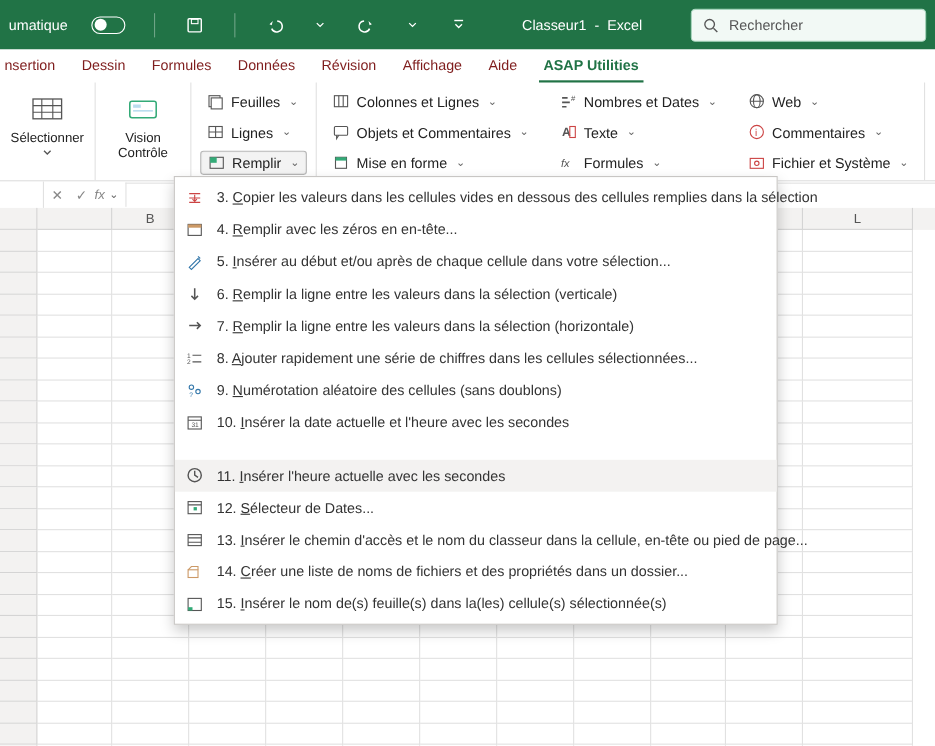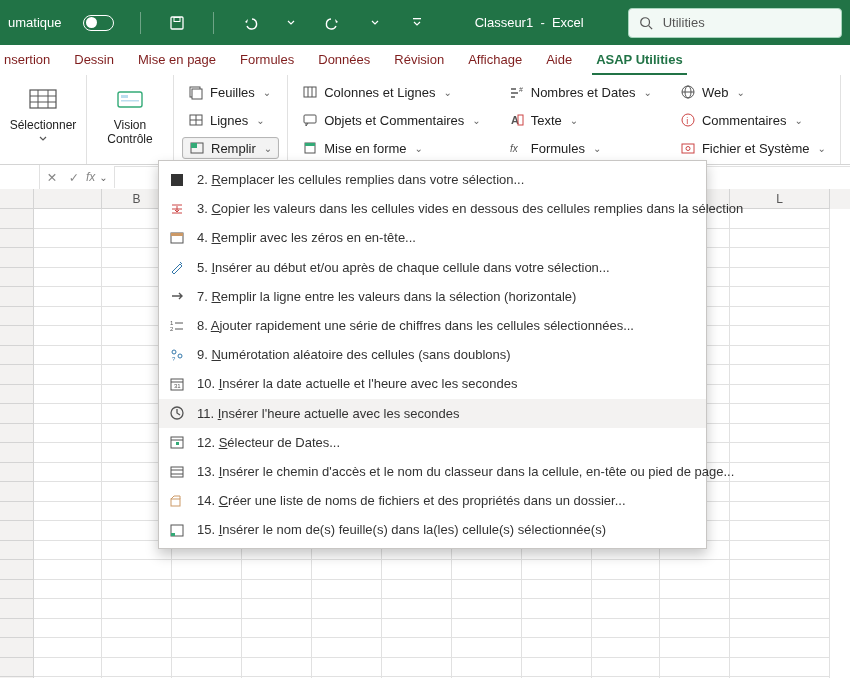--- a/index.html
+++ b/index.html
@@ -149,21 +149,21 @@
     border: 1px solid #c8c6c4;
     box-shadow: 0 6px 12px rgba(0,0,0,0.22);
     padding: 4px 0;
     z-index: 50;
   }
   .dropdown .mi {
     display: flex; align-items: center; gap: 10px;
     padding: 0 12px 0 8px; height: 29.2px;
     font-size: 13px; color: #333;
   }
-  .dropdown .mi:hover, .dropdown .mi.hover { background: #f3f2f1; }
+  .dropdown .mi:hover, .dropdown .mi.hover { background: #f3f2f1; margin-top: 19px; }
   .dropdown .mi .micon {
     width: 20px; height: 20px; flex: 0 0 20px;
     display: flex; align-items: center; justify-content: center;
   }
   .dropdown .mi .mtxt { flex: 1; white-space: nowrap; }
   .dropdown .mi u { text-decoration: underline; }
 
   
   svg { display: block; }
 </style>
@@ -209,28 +209,27 @@
         <path d="M2 5l3 3 3-3" fill="none" stroke="#fff" stroke-width="1.2"></path>
       </svg>
   </span>
   <span class="doc-title">Classeur1  -  Excel</span>
   <span class="spacer"></span>
   <div class="search-box">
     <svg width="14" height="14" viewBox="0 0 16 16">
         <circle cx="7" cy="7" r="5" fill="none" stroke="#555" stroke-width="1.4"></circle>
         <line x1="11" y1="11" x2="15" y2="15" stroke="#555" stroke-width="1.4"></line>
       </svg>
-    <span class="ph">Utilities</span>
+    <span class="ph">Rechercher</span>
   </div>
 </div>
 
 <div class="tabs-row">
   <span class="tab">nsertion</span>
   <span class="tab">Dessin</span>
-  <span class="tab">Mise en page</span>
   <span class="tab">Formules</span>
   <span class="tab">Données</span>
   <span class="tab">Révision</span>
   <span class="tab">Affichage</span>
   <span class="tab">Aide</span>
   <span class="tab active">ASAP Utilities</span>
 </div>
 
 <div class="ribbon">
 
@@ -781,28 +780,20 @@
       <div class="cell" style="width: 68px;"></div>
       <div class="cell" style="width: 70px;"></div>
       <div class="cell" style="width: 100px;"></div>
     </div>
   </div>
 
 <div class="dropdown" id="dropdown">
     <div class="mi">
       <span class="micon">
         <svg width="16" height="16">
-          <rect x="2" y="2" width="12" height="12" fill="#333"></rect>
-        </svg>
-      </span>
-      <span class="mtxt">2. <u>R</u>emplacer les cellules remplies dans votre sélection...</span>
-    </div>
-    <div class="mi">
-      <span class="micon">
-        <svg width="16" height="16">
           <line x1="3" y1="4" x2="13" y2="4" stroke="#c44"></line>
           <line x1="3" y1="8" x2="13" y2="8" stroke="#c44"></line>
           <line x1="3" y1="12" x2="13" y2="12" stroke="#c44"></line>
           <path d="M8 5v6l-2-2m2 2l2-2" stroke="#c44" fill="none"></path>
         </svg>
       </span>
       <span class="mtxt">3. <u>C</u>opier les valeurs dans les cellules vides en dessous des cellules remplies dans la sélection</span>
     </div>
     <div class="mi">
       <span class="micon">
@@ -818,20 +809,28 @@
         <svg width="16" height="16">
           <path d="M3 13l8-8 2 2-8 8z" fill="none" stroke="#37a"></path>
           <path d="M11 3l2 2" stroke="#37a"></path>
         </svg>
       </span>
       <span class="mtxt">5. <u>I</u>nsérer au début et/ou après de chaque cellule dans votre sélection...</span>
     </div>
     <div class="mi">
       <span class="micon">
         <svg width="16" height="16">
+          <path d="M8 3v10m-3-3l3 3 3-3" fill="none" stroke="#555" stroke-width="1.4"></path>
+        </svg>
+      </span>
+      <span class="mtxt">6. <u>R</u>emplir la ligne entre les valeurs dans la sélection (verticale)</span>
+    </div>
+    <div class="mi">
+      <span class="micon">
+        <svg width="16" height="16">
           <path d="M3 8h10m-3-3l3 3-3 3" fill="none" stroke="#555" stroke-width="1.4"></path>
         </svg>
       </span>
       <span class="mtxt">7. <u>R</u>emplir la ligne entre les valeurs dans la sélection (horizontale)</span>
     </div>
     <div class="mi">
       <span class="micon">
         <svg width="16" height="16">
           <text x="1" y="7" font-size="6" fill="#555">1</text>
           <text x="1" y="13" font-size="6" fill="#555">2</text>

